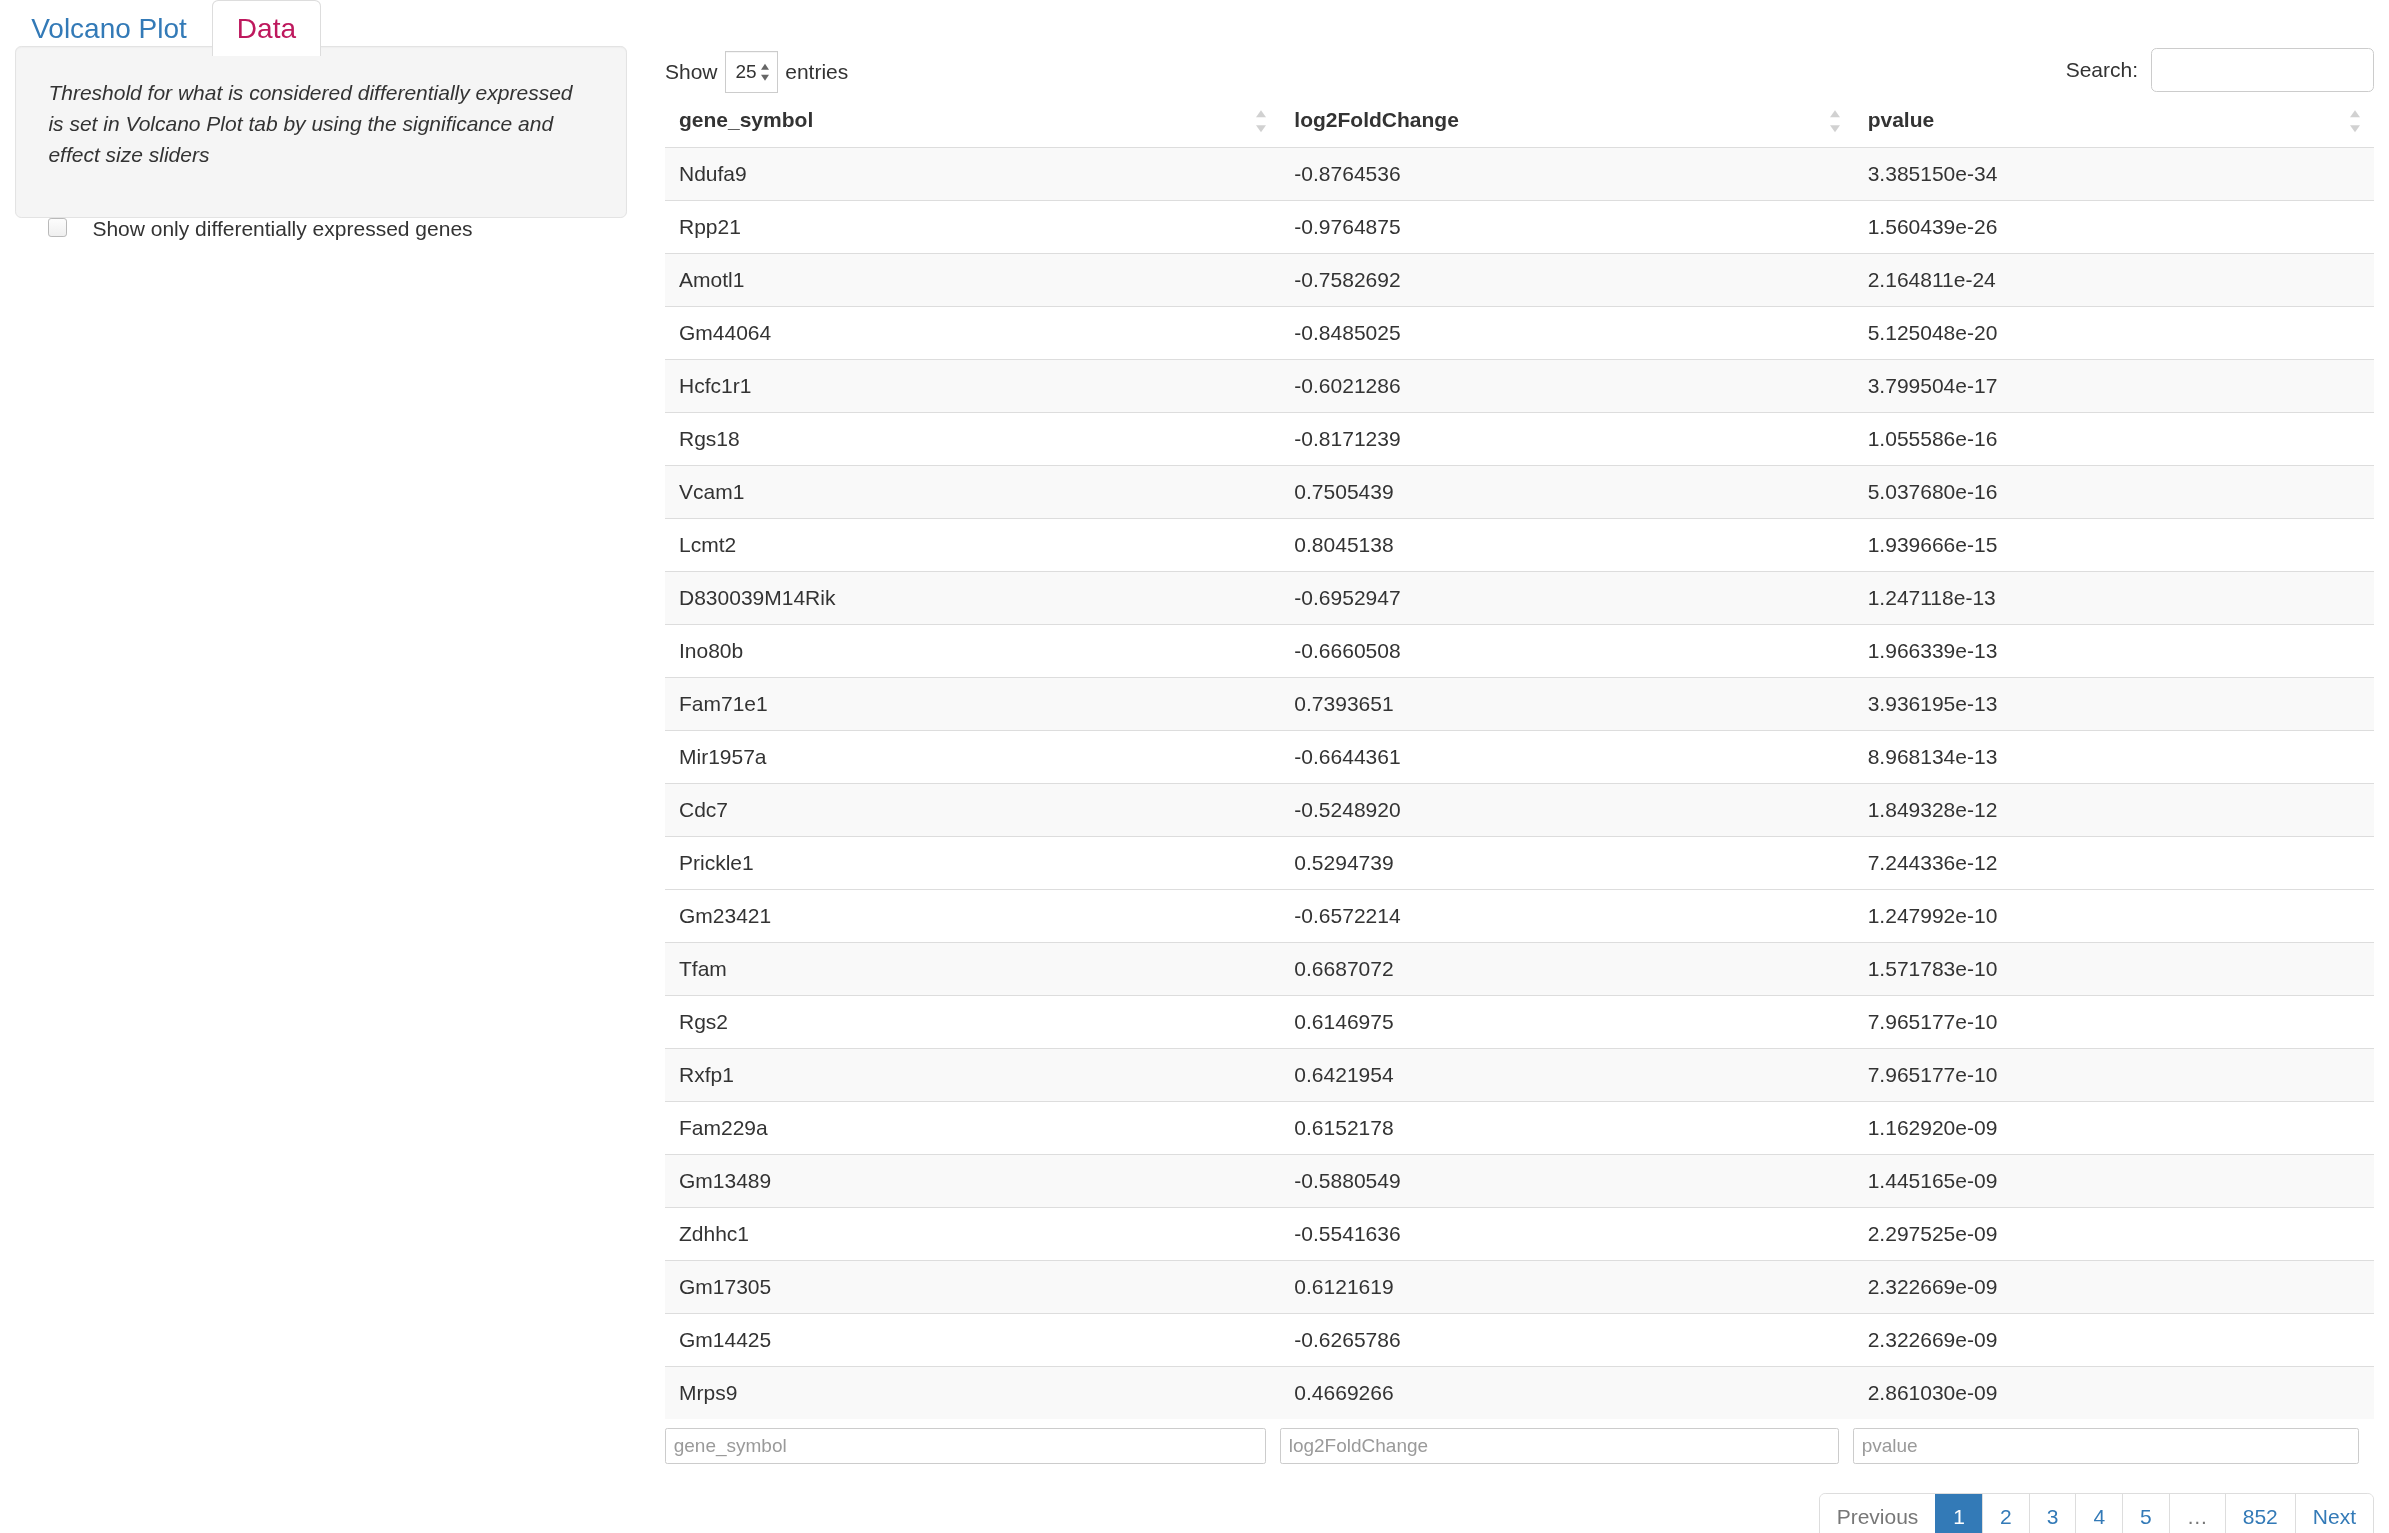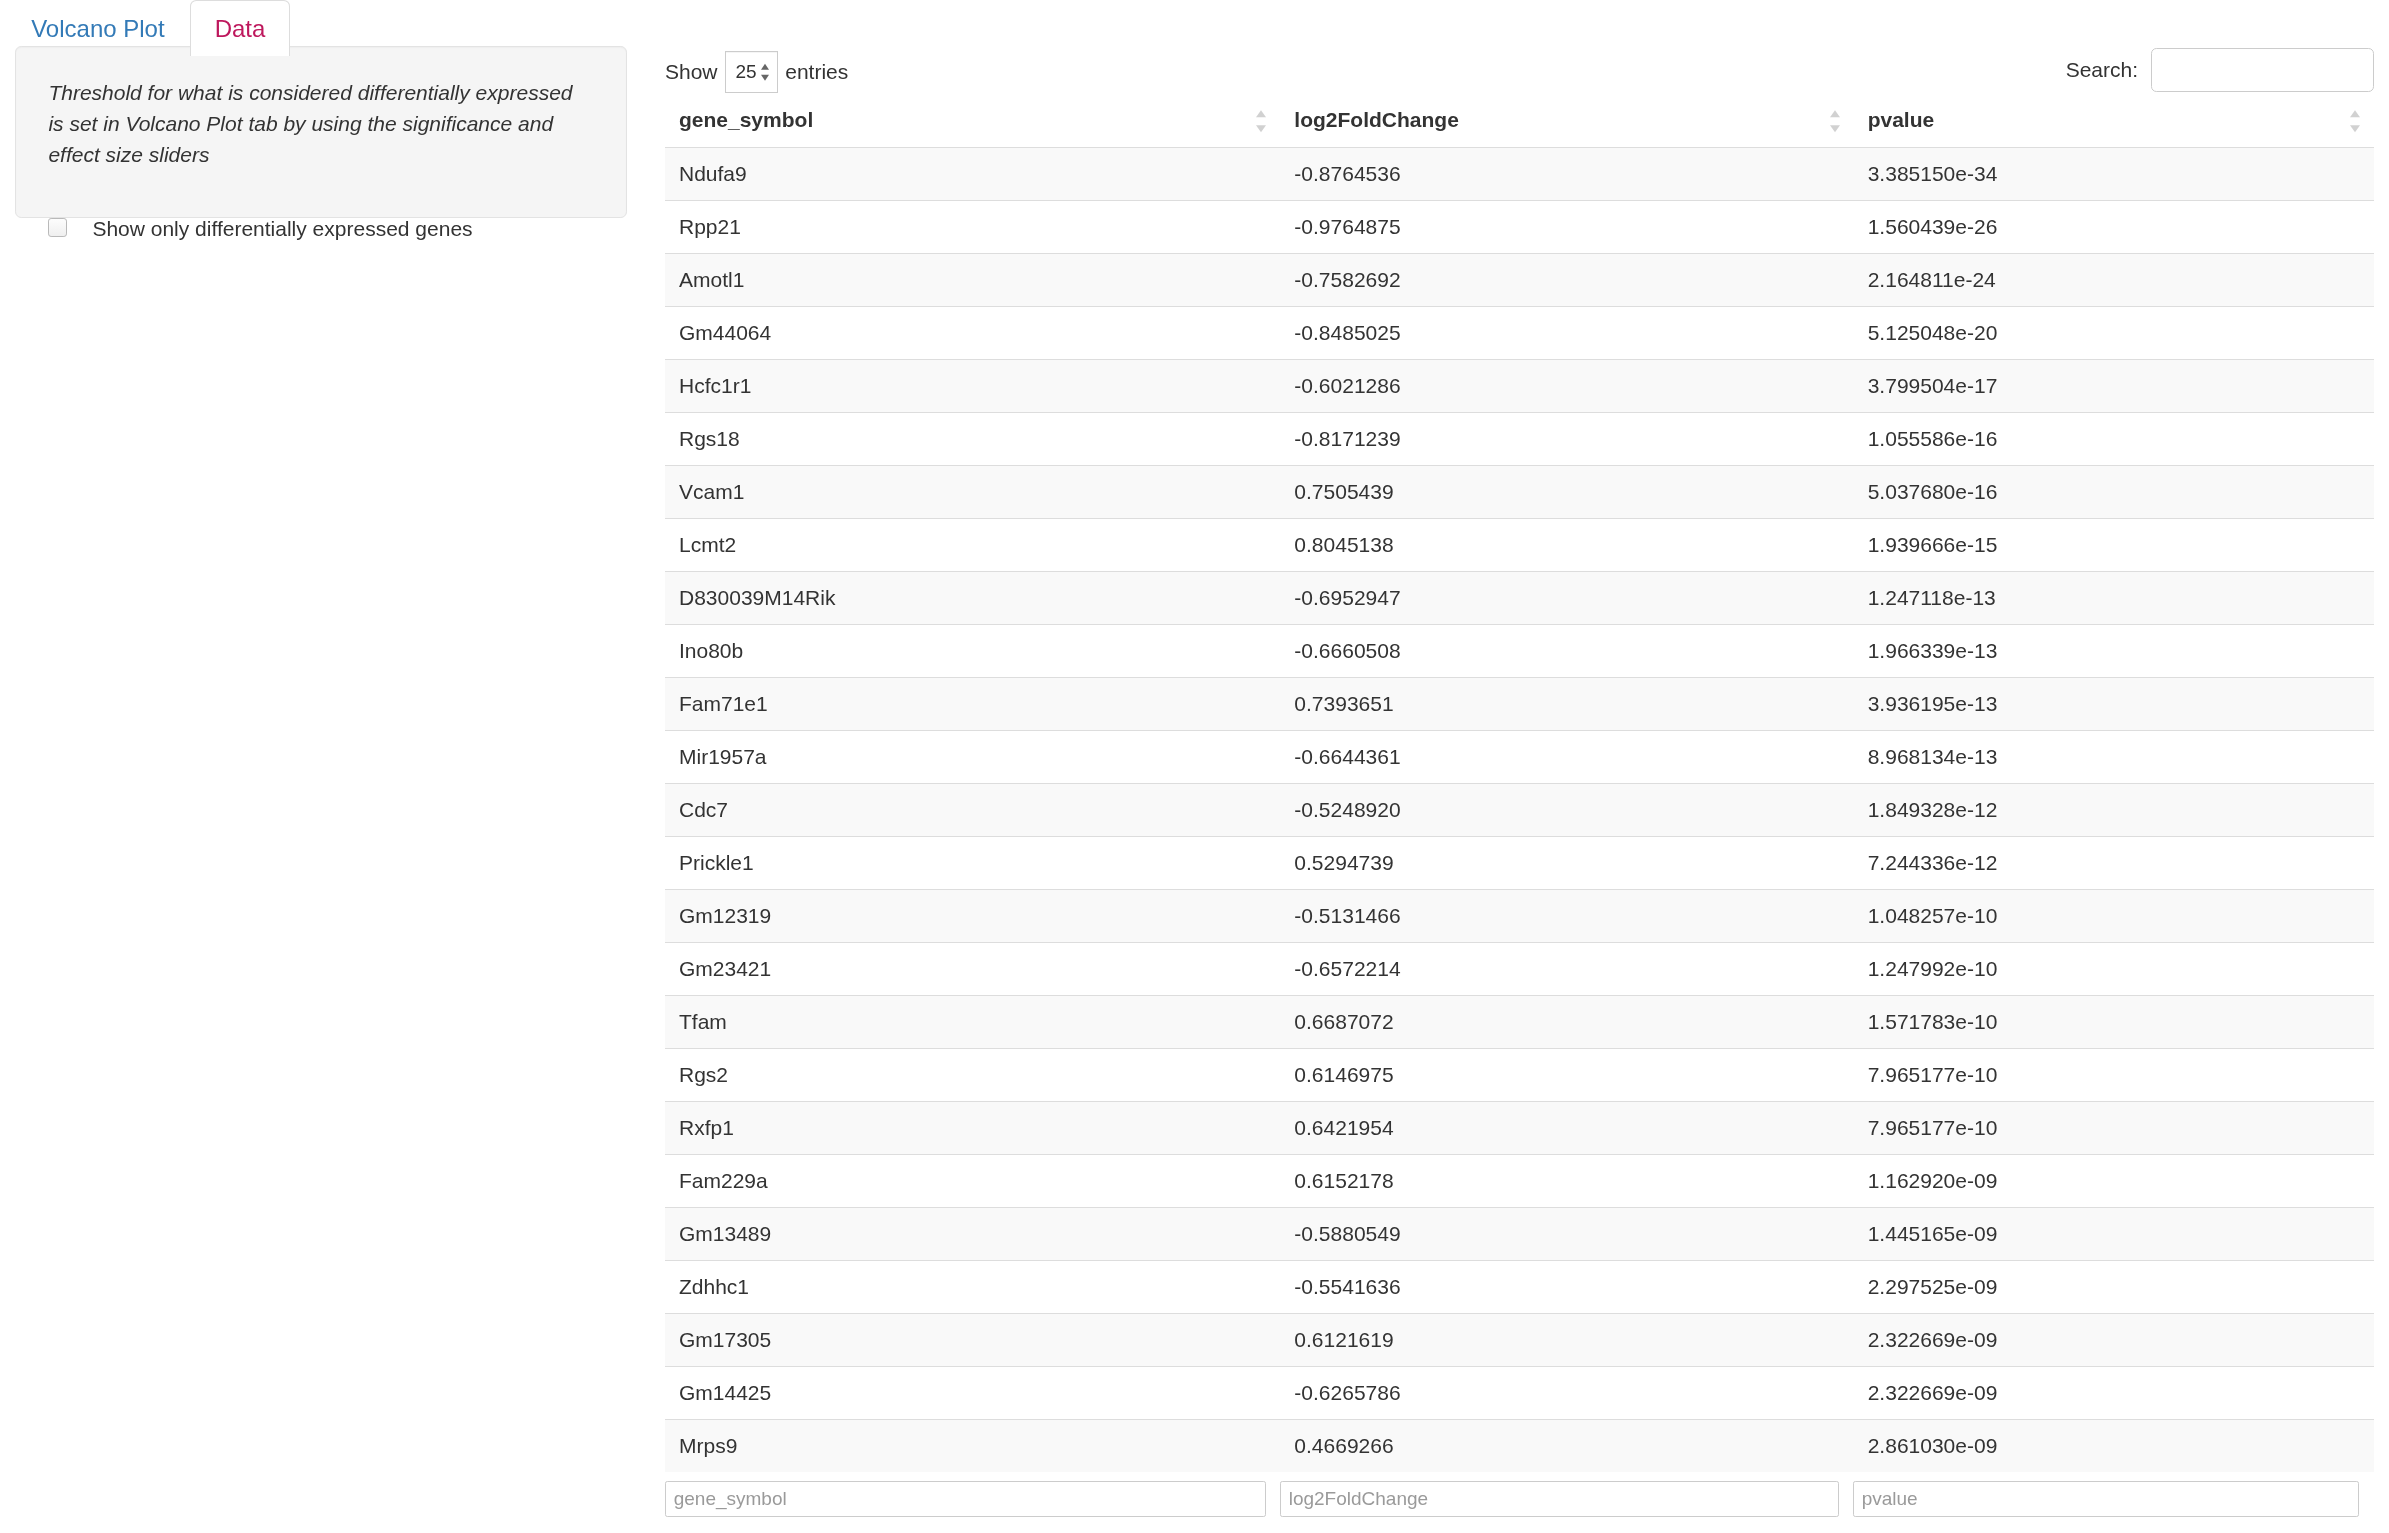--- a/index.html
+++ b/index.html
@@ -24,21 +24,21 @@
     left: 0; top: 0;
     width: 2389px; height: 56px;
     display: flex;
     align-items: flex-end;
   }
   .tab {
     height: 56px;
     display: flex;
     align-items: center;
     padding: 0 24px;
-    font-size: 24px;
+    font-size: 28px;
     line-height: 1;
     cursor: pointer;
     border: 0.8px solid transparent;
     border-bottom: none;
     border-top-left-radius: 6.2px;
     border-top-right-radius: 6.2px;
     white-space: nowrap;
   }
   .tab.inactive { color: #337ab7; margin-left: 6.2px; }
   .tab.active {
@@ -384,25 +384,20 @@
           <tr class="odd">
             <td>Cdc7</td>
             <td>-0.5248920</td>
             <td>1.849328e-12</td>
           </tr>
           <tr class="even">
             <td>Prickle1</td>
             <td>0.5294739</td>
             <td>7.244336e-12</td>
           </tr>
-          <tr class="odd">
-            <td>Gm12319</td>
-            <td>-0.5131466</td>
-            <td>1.048257e-10</td>
-          </tr>
           <tr class="even">
             <td>Gm23421</td>
             <td>-0.6572214</td>
             <td>1.247992e-10</td>
           </tr>
           <tr class="odd">
             <td>Tfam</td>
             <td>0.6687072</td>
             <td>1.571783e-10</td>
           </tr>

